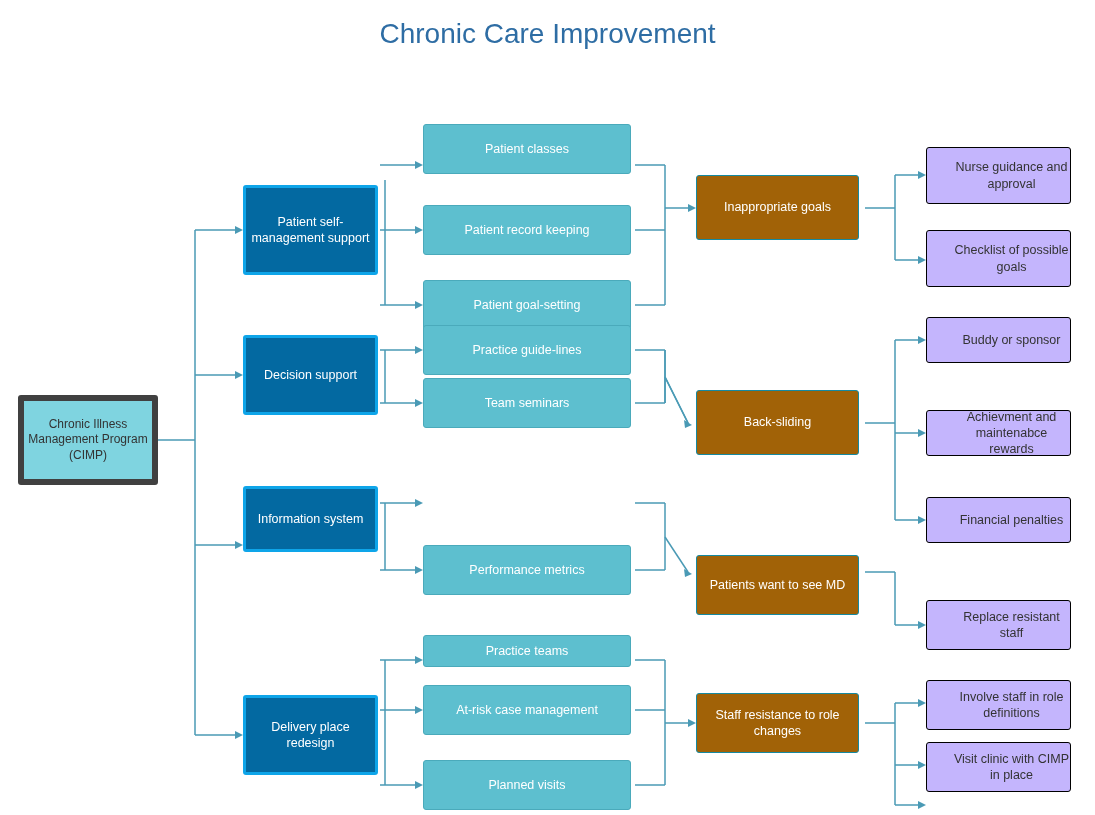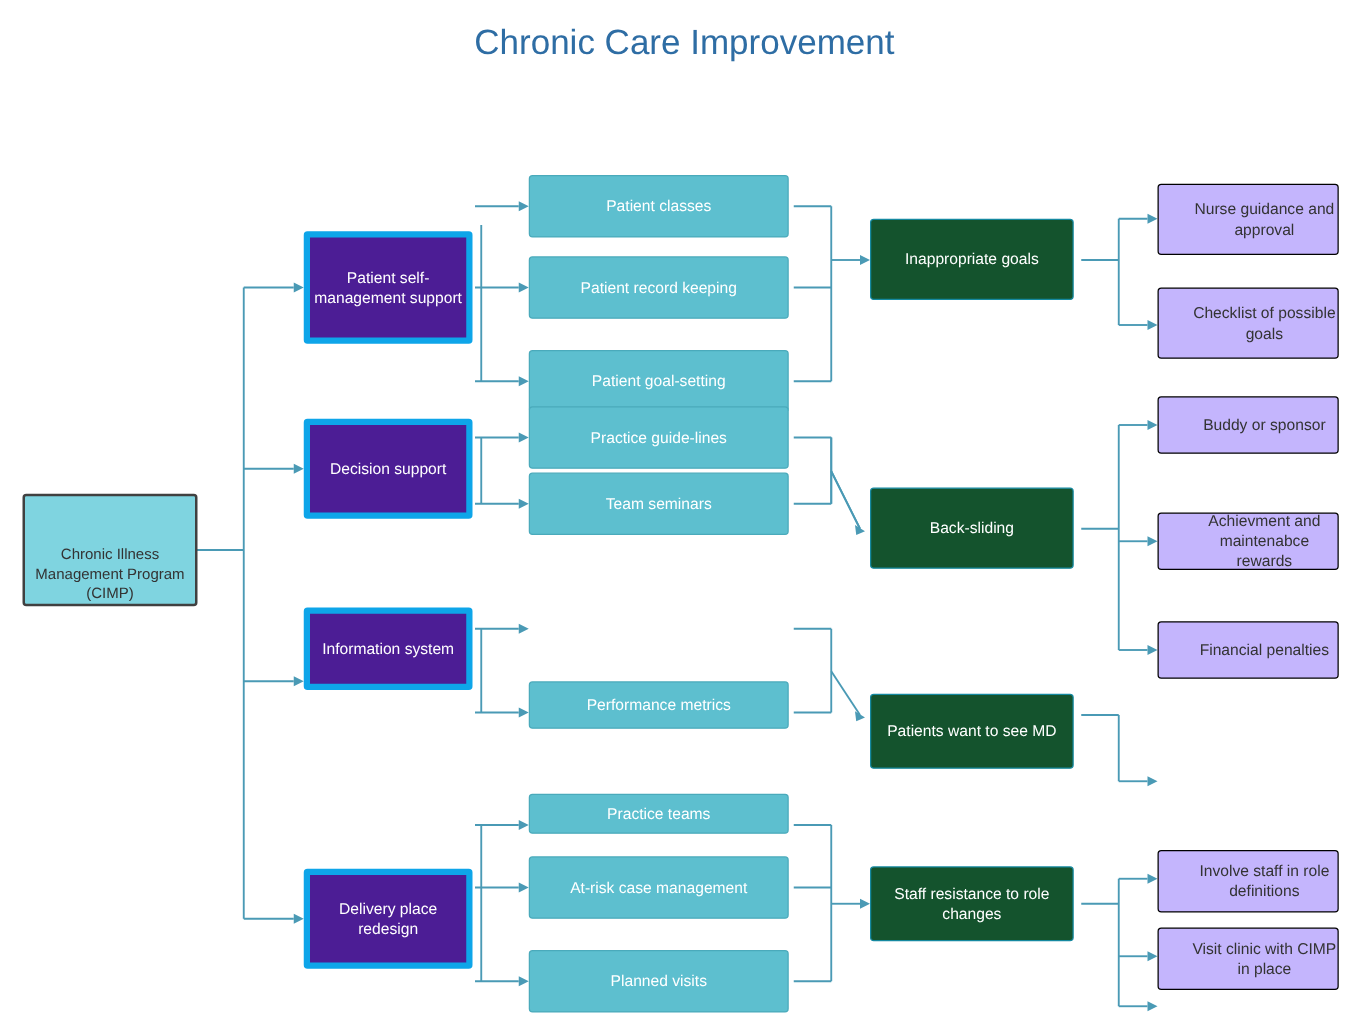--- a/index.html
+++ b/index.html
@@ -30,45 +30,44 @@
       position: absolute;
       display: flex;
       align-items: center;
       justify-content: center;
       text-align: center;
       border-radius: 3px;
       font-size: 12.5px;
       line-height: 1.3;
     }
     .box-dark-teal {
-      background-color: #4c1d95;
+      background-color: #0369a1;
       color: #fff;
-      border: 5px solid #0ea5e9;
+      border: 3px solid #0ea5e9;
     }
     .box-mid-teal {
-      background-color: #14532d;
+      background-color: #a16207;
       color: #fff;
       border: 1px solid #1589a0;
     }
     .box-light-teal {
       background-color: #5dbfcf;
       color: #fff;
       border: 1px solid #4aaabb;
     }
     .box-lightest {
       background-color: #c4b5fd;
       color: #333;
       border: 1px solid #000000;
       padding-left: 26px;
     }
     .box-left {
       background-color: #7fd4e0;
       color: #333;
-      border: 2px solid #404040;
-      align-items: flex-end;
+      border: 6px solid #404040;
     }
     
     svg.lines {
       position: absolute;
       top: 0; left: 0;
       width: 1095px;
       height: 750px;
       pointer-events: none;
     }
     line, polyline, path {
@@ -207,38 +206,38 @@
   <div class="box box-dark-teal" style="left:243px; top:270px; width:135px; height:80px;">
     <span>Decision support</span>
   </div>
   <div class="box box-dark-teal" style="left:243px; top:421px; width:135px; height:66px;text-align:right;">
     <span>Information system</span>
   </div>
   <div class="box box-dark-teal" style="left:243px; top:630px; width:135px; height:80px;">
     <span>Delivery place redesign</span>
   </div>
 
-  <div class="box box-light-teal" style="left:423px; top:75px; width:208px; height:50px;">
+  <div class="box box-light-teal" style="left:423px; top:59px; width:208px; height:50px;">
     <span>Patient classes</span>
   </div>
   <div class="box box-light-teal" style="left:423px; top:140px; width:208px; height:50px;">
     <span>Patient record keeping</span>
   </div>
   <div class="box box-light-teal" style="left:423px; top:215px; width:208px; height:50px;">
     <span>Patient goal-setting</span>
   </div>
 
   <div class="box box-light-teal" style="left:423px; top:260px; width:208px; height:50px;">
     <span>Practice guide-lines</span>
   </div>
   <div class="box box-light-teal" style="left:423px; top:313px; width:208px; height:50px;">
     <span>Team seminars</span>
   </div>
 
-  <div class="box box-light-teal" style="left:423px; top:480px; width:208px; height:38px;">
+  <div class="box box-light-teal" style="left:423px; top:480px; width:208px; height:50px;">
     <span>Performance metrics</span>
   </div>
 
   <div class="box box-light-teal" style="left:423px; top:570px; width:208px; height:32px;">
     <span>Practice teams</span>
   </div>
   <div class="box box-light-teal" style="left:423px; top:620px; width:208px; height:50px;">
     <span>At-risk case management</span>
   </div>
   <div class="box box-light-teal" style="left:423px; top:695px; width:208px; height:50px;">
@@ -268,20 +267,23 @@
   <div class="box box-lightest" style="left:926px; top:252px; width:145px; height:46px;">
     <span>Buddy or sponsor</span>
   </div>
   <div class="box box-lightest" style="left:926px; top:345px; width:145px; height:46px;">
     <span>Achievment and maintenabce rewards</span>
   </div>
   <div class="box box-lightest" style="left:926px; top:432px; width:145px; height:46px;">
     <span>Financial penalties</span>
   </div>
 
+  <div class="box box-lightest" style="left:926px; top:535px; width:145px; height:50px;">
+    <span>Replace resistant staff</span>
+  </div>
 
   <div class="box box-lightest" style="left:926px; top:615px; width:145px; height:50px;">
     <span>Involve staff in role definitions</span>
   </div>
   <div class="box box-lightest" style="left:926px; top:677px; width:145px; height:50px;">
     <span>Visit clinic with CIMP in place</span>
   </div>
 
 </div>
 

